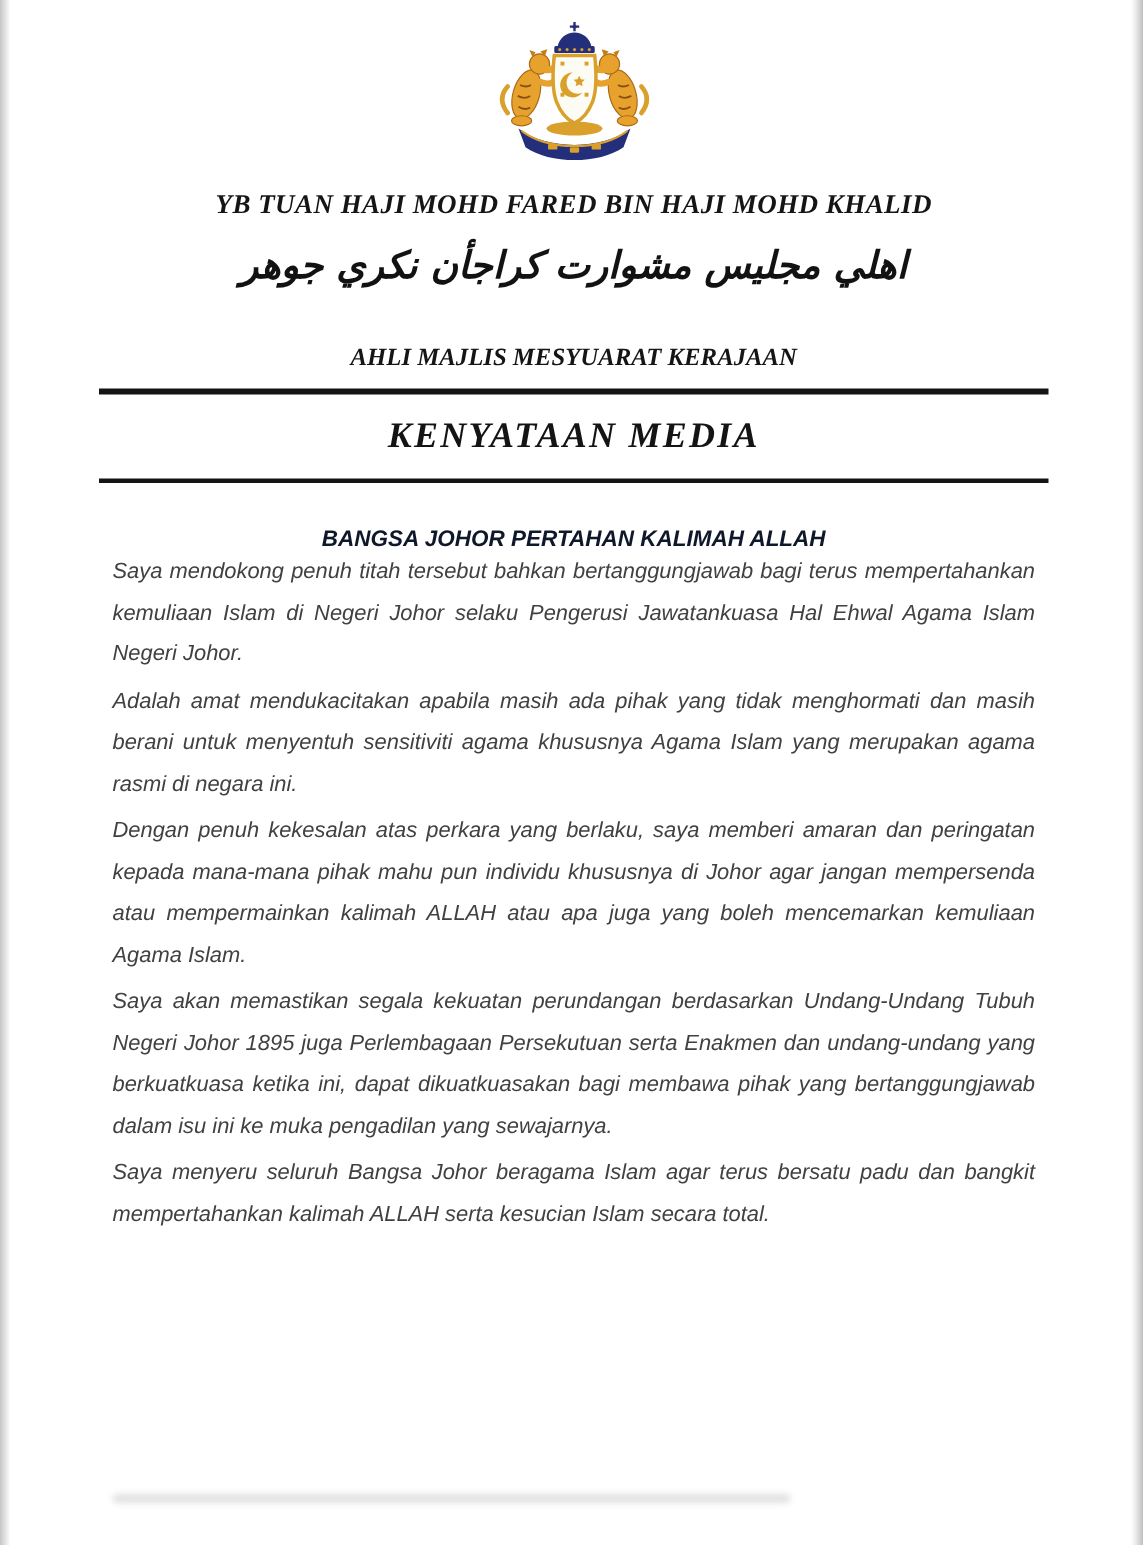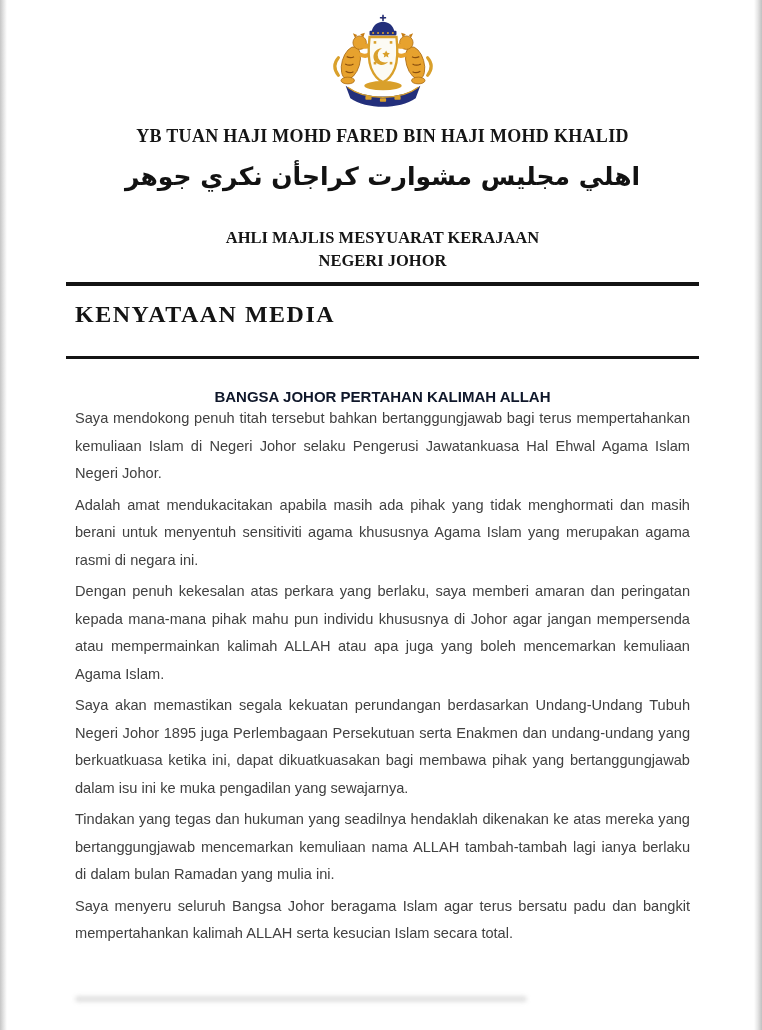--- a/index.html
+++ b/index.html
@@ -6,20 +6,21 @@
   html, body { background: #ffffff; }
   body { font-family: "Liberation Sans", "DejaVu Sans", sans-serif; }
 
   .page {
     position: relative;
     width: 762px;
     height: 1030px;
     margin: 0 auto;
     background: #ffffff;
     overflow: hidden;
+    font-style: italic;
   }
   .edge-left {
     position: absolute; left: 0; top: 0; bottom: 0; width: 7px;
     background: linear-gradient(to right, #c6c6c6, #e9e9e9 60%, #ffffff);
   }
   .edge-right {
     position: absolute; right: 0; top: 0; bottom: 0; width: 8px;
     background: linear-gradient(to left, #c0c0c0, #e7e7e7 55%, #ffffff);
   }
 
@@ -65,27 +66,27 @@
 
   .rule {
     height: 3.5px;
     background: #141414;
     margin-left: -9px;
     margin-right: -9px;
   }
   .rule-top { margin-top: 10px; }
 
   .banner-title {
-    text-align: left;
+    text-align: center;
     font-family: "Liberation Serif", "DejaVu Serif", serif;
     font-weight: 700;
     font-size: 24px;
     letter-spacing: 1.5px;
     color: #141414;
-    padding: 15px 0 28px 0;
+    padding: 15px 0 14px 0;
   }
 
   
   .headline {
     margin-top: 29px;
     text-align: center;
     font-weight: 700;
     font-size: 15px;
     color: #0f172a;
   }
@@ -175,33 +176,31 @@
       <rect x="102" y="162" width="12" height="7" rx="1.5" fill="#d9a02b"></rect>
       <rect x="130" y="158" width="12" height="7" rx="1.5" fill="#d9a02b"></rect>
     </svg>
 
     <div class="doc-name">YB TUAN HAJI MOHD FARED BIN HAJI MOHD KHALID</div>
 
     <div class="jawi">اهلي مجليس مشوارت كراجأن نكري جوهر</div>
 
     <div class="org">
       <div>AHLI MAJLIS MESYUARAT KERAJAAN</div>
-      <div>NEGERI JOHOR</div>
     </div>
 
     <div class="rule rule-top"></div>
     <div class="banner-title">KENYATAAN MEDIA</div>
     <div class="rule"></div>
 
     <div class="headline">BANGSA JOHOR PERTAHAN KALIMAH ALLAH</div>
 
 
     <p class="para">Saya mendokong penuh titah tersebut bahkan bertanggungjawab bagi terus mempertahankan kemuliaan Islam di Negeri Johor selaku Pengerusi Jawatankuasa Hal Ehwal Agama Islam Negeri Johor.</p>
     <p class="para">Adalah amat mendukacitakan apabila masih ada pihak yang tidak menghormati dan masih berani untuk menyentuh sensitiviti agama khususnya Agama Islam yang merupakan agama rasmi di negara ini.</p>
     <p class="para">Dengan penuh kekesalan atas perkara yang berlaku, saya memberi amaran dan peringatan kepada mana-mana pihak mahu pun individu khususnya di Johor agar jangan mempersenda atau mempermainkan kalimah ALLAH atau apa juga yang boleh mencemarkan kemuliaan Agama Islam.</p>
     <p class="para">Saya akan memastikan segala kekuatan perundangan berdasarkan Undang-Undang Tubuh Negeri Johor 1895 juga Perlembagaan Persekutuan serta Enakmen dan undang-undang yang berkuatkuasa ketika ini, dapat dikuatkuasakan bagi membawa pihak yang bertanggungjawab dalam isu ini ke muka pengadilan yang sewajarnya.</p>
-    <p class="para">Tindakan yang tegas dan hukuman yang seadilnya hendaklah dikenakan ke atas mereka yang bertanggungjawab mencemarkan kemuliaan nama ALLAH tambah-tambah lagi ianya berlaku di dalam bulan Ramadan yang mulia ini.</p>
     <p class="para">Saya menyeru seluruh Bangsa Johor beragama Islam agar terus bersatu padu dan bangkit mempertahankan kalimah ALLAH serta kesucian Islam secara total.</p>
 
   </div>
 
   <div class="blur-artifact"></div>
 </div>
 
 </body></html>

